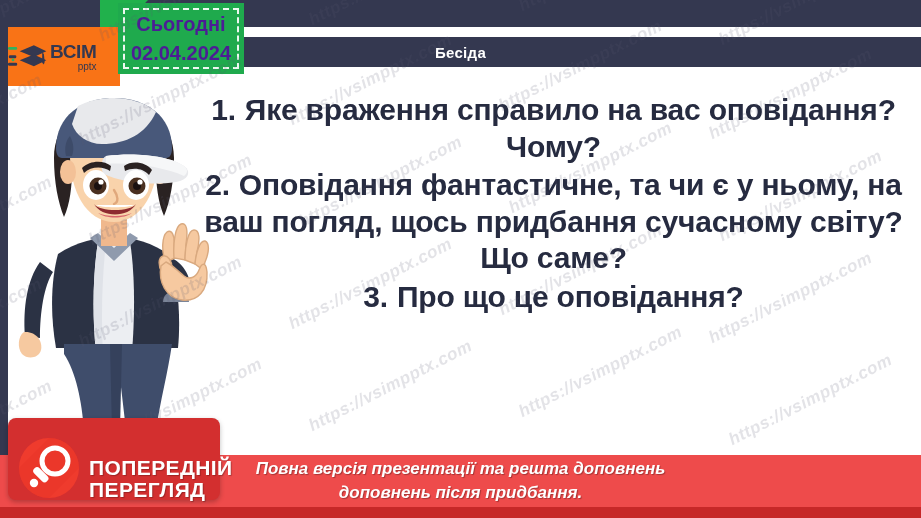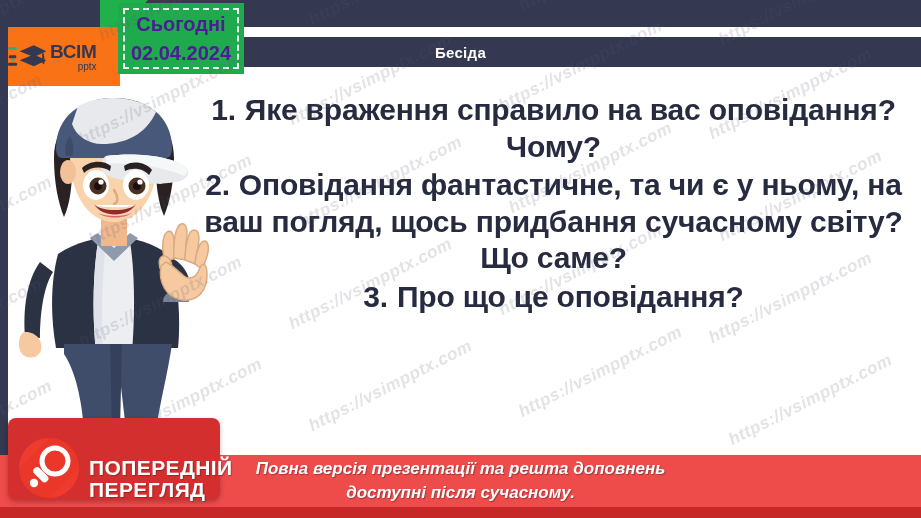--- a/index.html
+++ b/index.html
@@ -310,21 +310,21 @@
     <div class="q-item">
       <span class="num">2.</span><span>Оповідання фантастичне, та чи є у ньому, на ваш погляд, щось придбання сучасному світу? Що саме?</span>
     </div>
     <div class="q-item">
       <span class="num">3.</span><span>Про що це оповідання?</span>
     </div>
   </div>
 
   <div id="bottom-banner">
     <span>Повна версія презентації та решта доповнень</span>
-    <span>доступні після сучасному.</span>
+    <span>доповнень після придбання.</span>
   </div>
   <div id="bottom-strip"></div>
 
   <div id="preview-badge">
     <svg id="preview-icon" viewBox="0 0 64 64">
       <circle cx="32" cy="32" r="30" fill="#ef3b2d"></circle>
       <path d="M32 2 A30 30 0 0 1 62 32 L32 62 A30 30 0 0 1 2 32 Z" fill="#e43226" opacity=".35"></path>
       <circle cx="38" cy="25" r="13" fill="none" stroke="#ffffff" stroke-width="5"></circle>
       <rect x="15" y="35" width="18" height="7.5" rx="3.5" transform="rotate(45 24 38.5)" fill="#ffffff"></rect>
       <circle cx="17" cy="47" r="4.2" fill="#ffffff"></circle>

